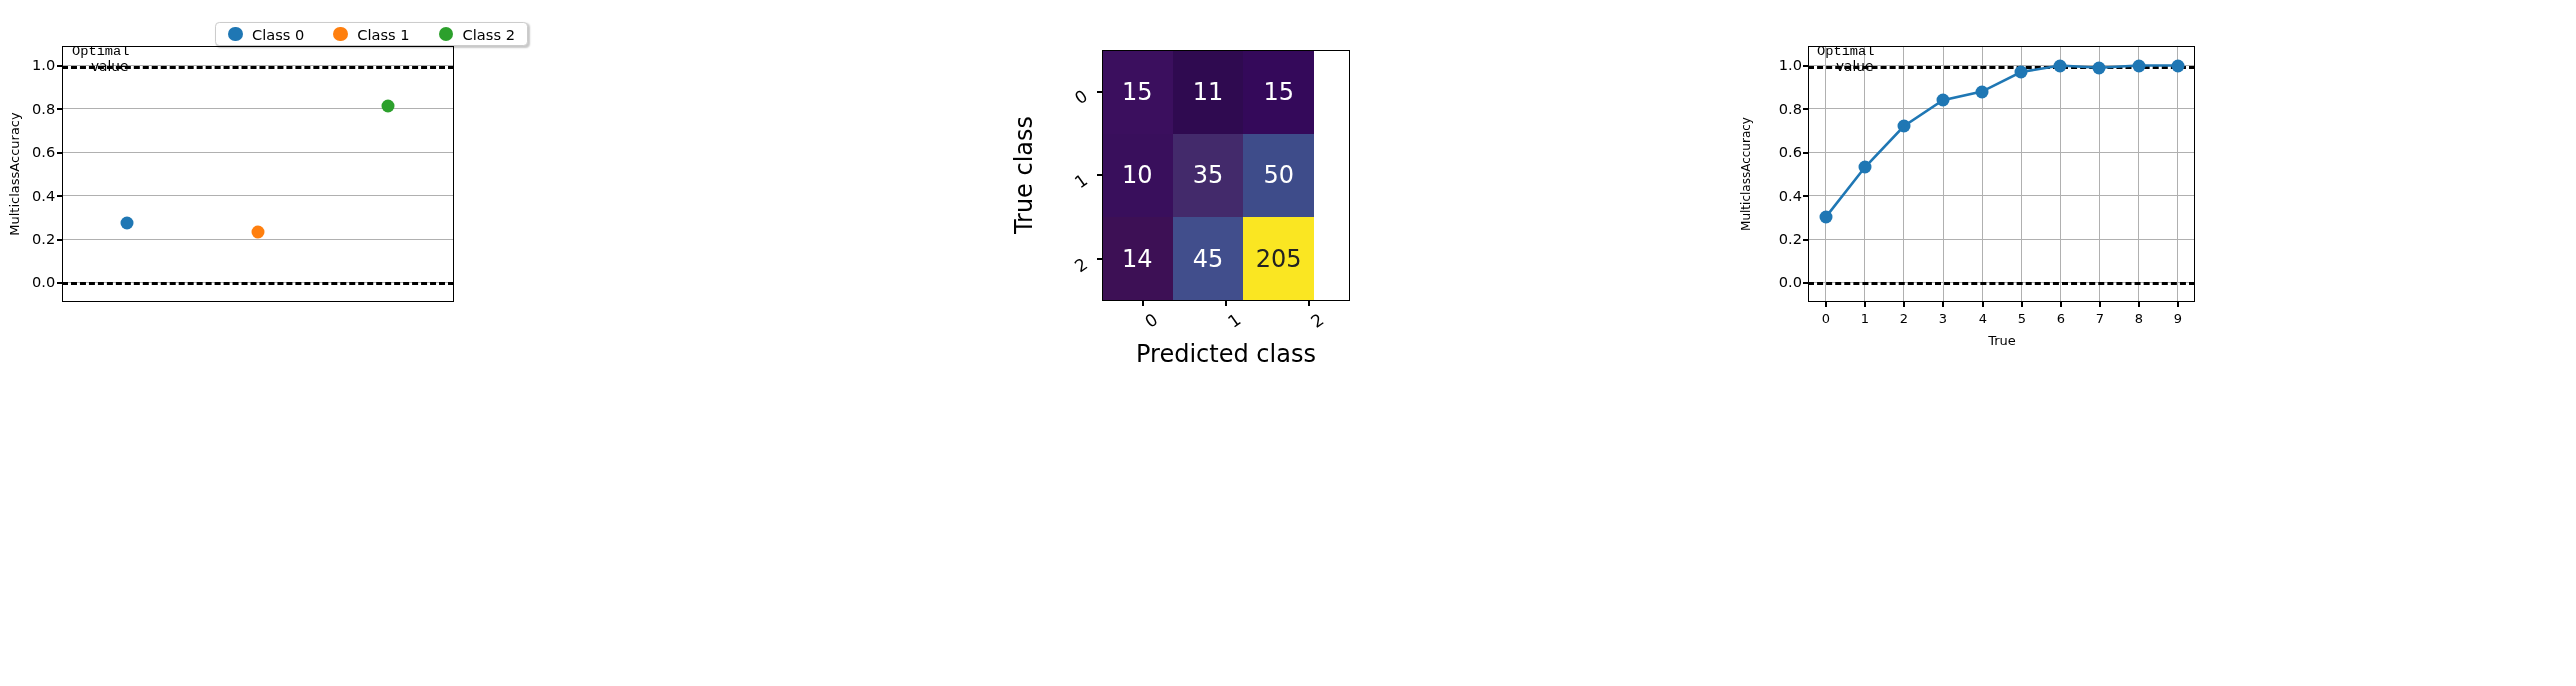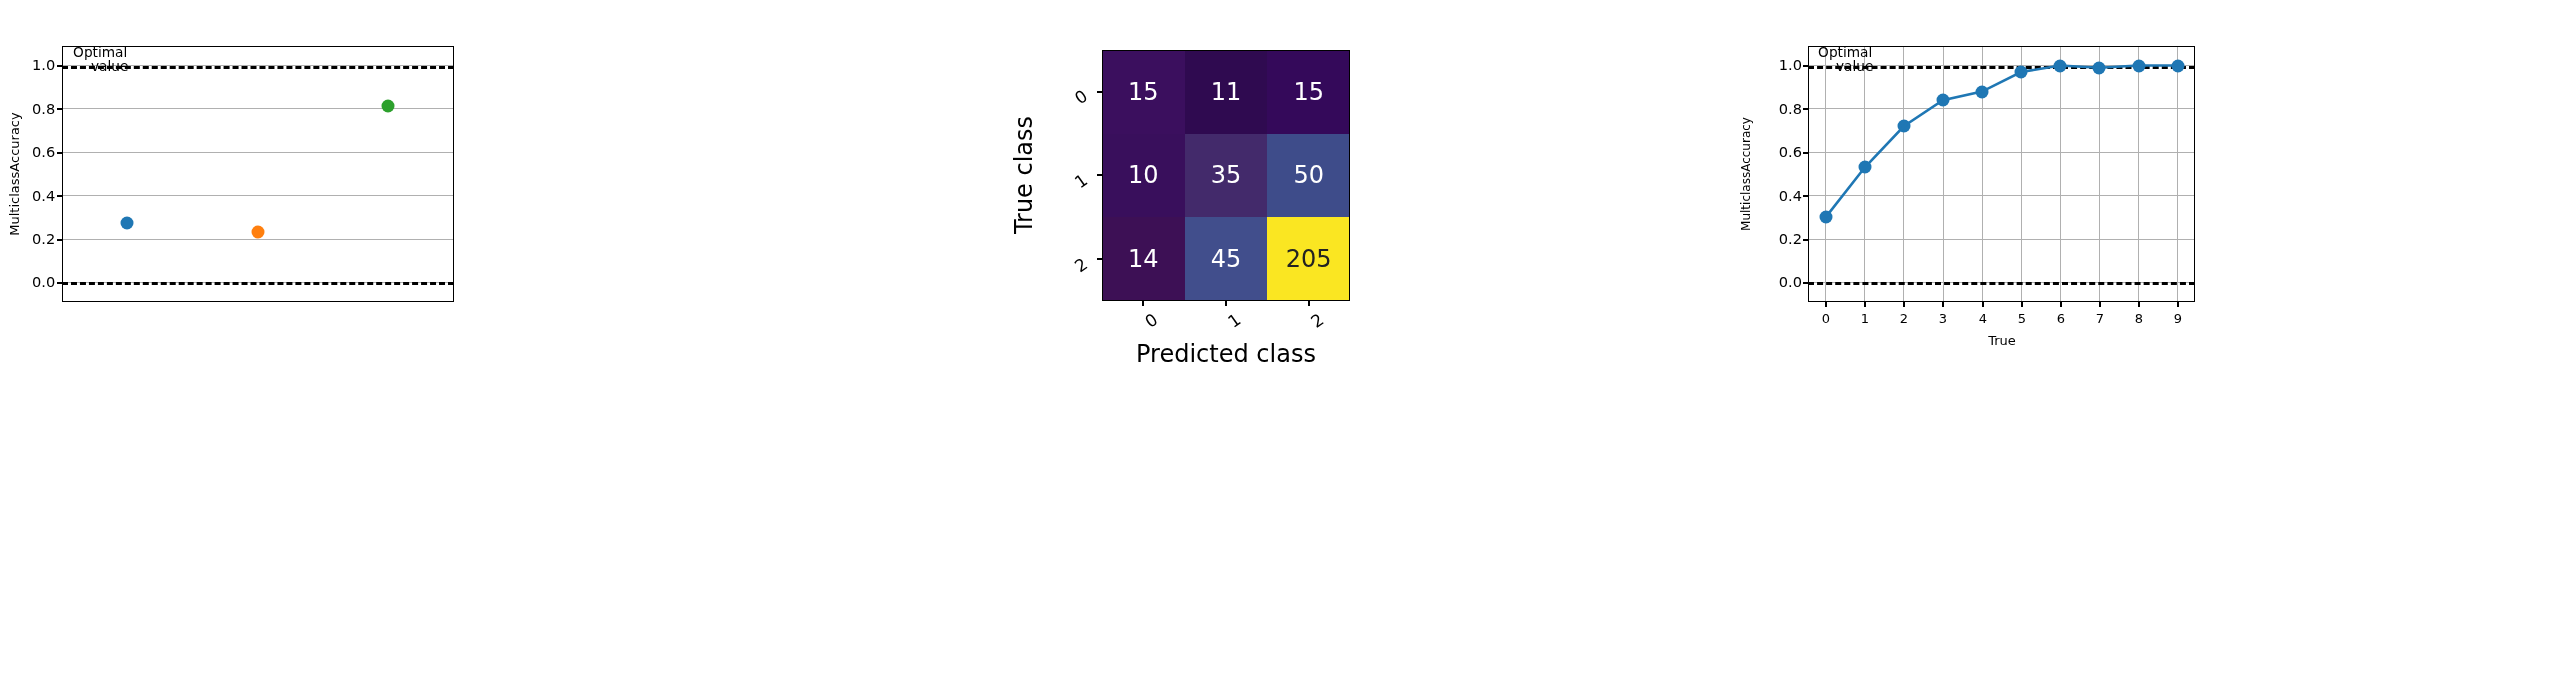--- a/index.html
+++ b/index.html
@@ -21,22 +21,22 @@
 
   .ytick-label{position:absolute;text-align:right;color:#000;white-space:nowrap;}
   .xtick-label{position:absolute;text-align:center;color:#000;white-space:nowrap;}
 
   .axis-label{position:absolute;color:#000;white-space:nowrap;}
   .ylabel-rot{transform-origin:0 0;transform:rotate(-90deg);}
 
   .marker{position:absolute;border-radius:50%;transform:translate(-50%,-50%);}
 
   .annot{position:absolute;color:#000;line-height:1.05;}
-  .annot .l1{display:block;text-align:center;}
-  .annot .l2{display:block;text-align:center;padding-left:19px;}
+  .annot .l1{display:block;text-align:center;font-family:Liberation Mono, monospace;}
+  .annot .l2{display:block;text-align:left;padding-left:19px;}
 
   
   .legend{
     position:absolute;background:#fff;border:0.9px solid #cccccc;border-radius:4.3px;
     box-shadow:1.7px 1.7px 1.7px rgba(0,0,0,0.22);
     display:flex;align-items:center;padding:4.3px 12px;box-sizing:border-box;gap:29px;
   }
   .legend-item{display:flex;align-items:center;gap:9.4px;}
   .legend-dot{width:14.6px;height:14.6px;border-radius:50%;display:block;}
   .legend-text{font-size:14.6px;color:#000;white-space:nowrap;}
@@ -89,23 +89,37 @@
       <div class="ytick-label" style="left:10.3px;top:100px;width:45px;font-size:14.6px;">0.8</div>
       <div class="tick-h" style="left:57px;top:65px;"></div>
       <div class="ytick-label" style="left:10.3px;top:56px;width:45px;font-size:14.6px;">1.0</div>
       <div class="annot" style="left:72px;top:45px;font-size:13.7px;">
         <span class="l1">Optimal</span>
         <span class="l2">value</span>
       </div>
       <div class="axis-label ylabel-rot" style="left:22px;top:174px;font-size:13px;transform:rotate(-90deg) translate(-50%,-100%);">MulticlassAccuracy</div>
     </div>
 
+  <div class="legend" id="legend-box" style="left:215px;top:22px;height:24px;">
+      <div class="legend-item">
+        <span class="legend-dot" style="background:#1f77b4;"></span>
+        <span class="legend-text">Class 0</span>
+      </div>
+      <div class="legend-item">
+        <span class="legend-dot" style="background:#ff7f0e;"></span>
+        <span class="legend-text">Class 1</span>
+      </div>
+      <div class="legend-item">
+        <span class="legend-dot" style="background:#2ca02c;"></span>
+        <span class="legend-text">Class 2</span>
+      </div>
+    </div>
 
   <div class="axes" id="panel2" style="left:1102px;top:50px;width:248px;height:251px;">
-    <div class="cm-grid" id="cm-grid" style="left:0;top:0;width:248px;height:251px;grid-template-columns:repeat(3,1fr);grid-template-rows:repeat(3,1fr);">
+    <div class="cm-grid" id="cm-grid" style="left:0;top:0;width:212px;height:251px;grid-template-columns:repeat(3,1fr);grid-template-rows:repeat(3,1fr);">
         <div class="cm-cell" style="background:#3b0f5e;color:#ffffff;">
           <span>15</span>
         </div>
         <div class="cm-cell" style="background:#2f0a50;color:#ffffff;">
           <span>11</span>
         </div>
         <div class="cm-cell" style="background:#34095a;color:#ffffff;">
           <span>15</span>
         </div>
         <div class="cm-cell" style="background:#390f5c;color:#ffffff;">

